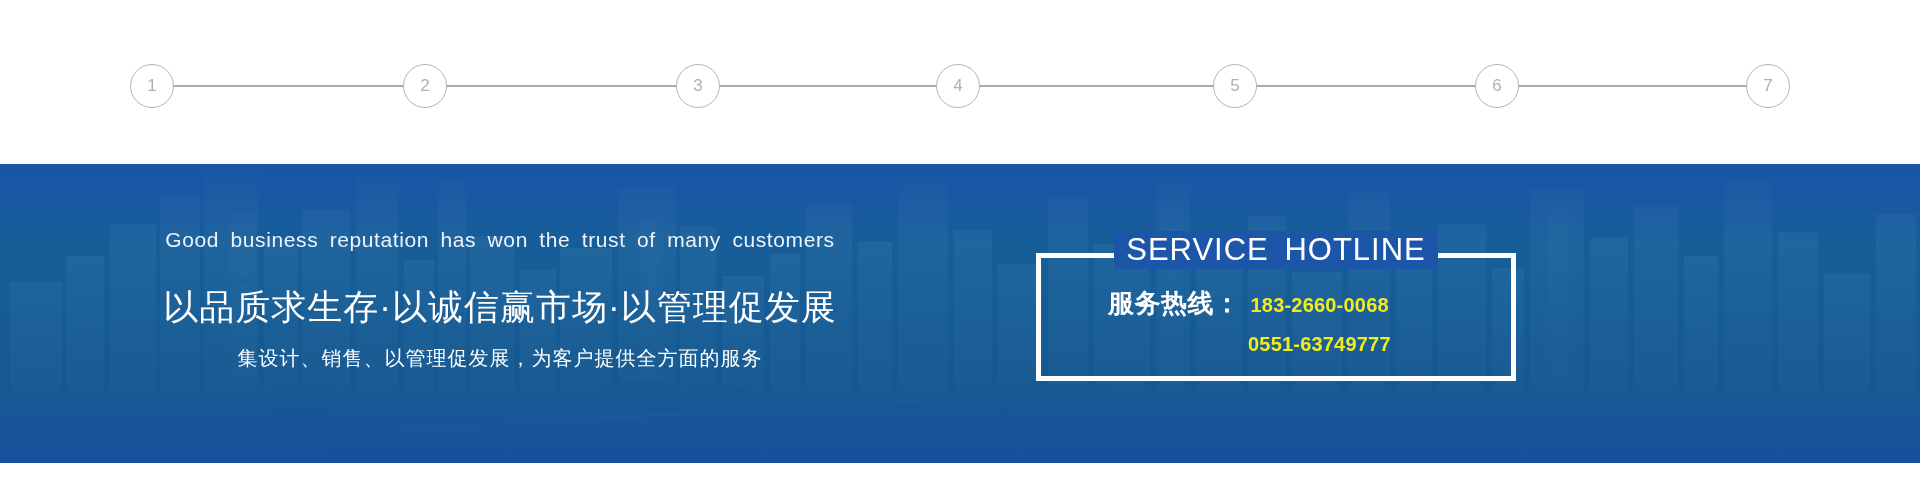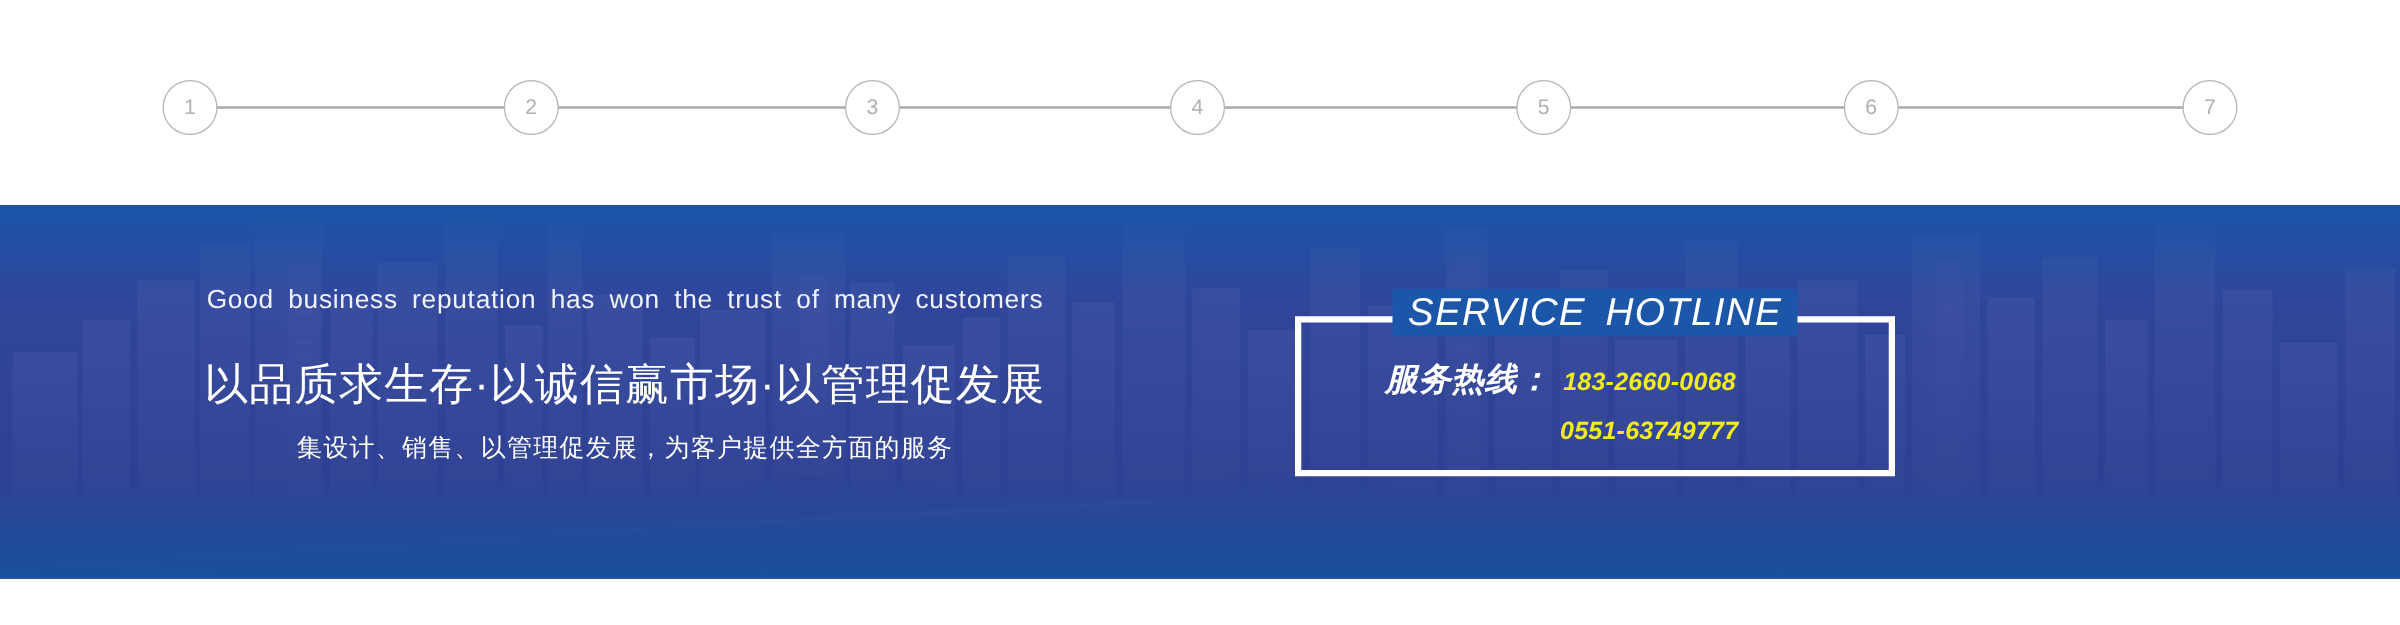--- a/index.html
+++ b/index.html
@@ -38,21 +38,21 @@
     text-align:center;
     font-family:"Liberation Sans","DejaVu Sans",sans-serif;
     cursor:pointer;
   }
 
   
   .banner {
     position:absolute;
     left:0; top:164px;
     width:1920px; height:299px;
-    background:#701a75;
+    background:#0f766e;
     overflow:hidden;
   }
   .banner-city {
     position:absolute; left:0; bottom:0;
     width:1920px; height:299px;
     opacity:.42;
   }
   .banner-wash {
     position:absolute; left:0; top:0;
     width:1920px; height:299px;
@@ -88,21 +88,21 @@
     font-size:20px;
     letter-spacing:1px;
     color:#ffffff;
     white-space:nowrap;
   }
 
   
   .hotline {
     position:absolute;
     left:1036px; top:89px;
-    width:480px; height:128px;font-style:italic;
+    width:480px; height:128px;
   }
   .hotline-frame {
     position:absolute; inset:0;
     border:5px solid #ffffff;
   }
   .hotline-title-wrap {
     position:absolute;
     left:0; top:-22px;
     width:480px;
     text-align:center;

